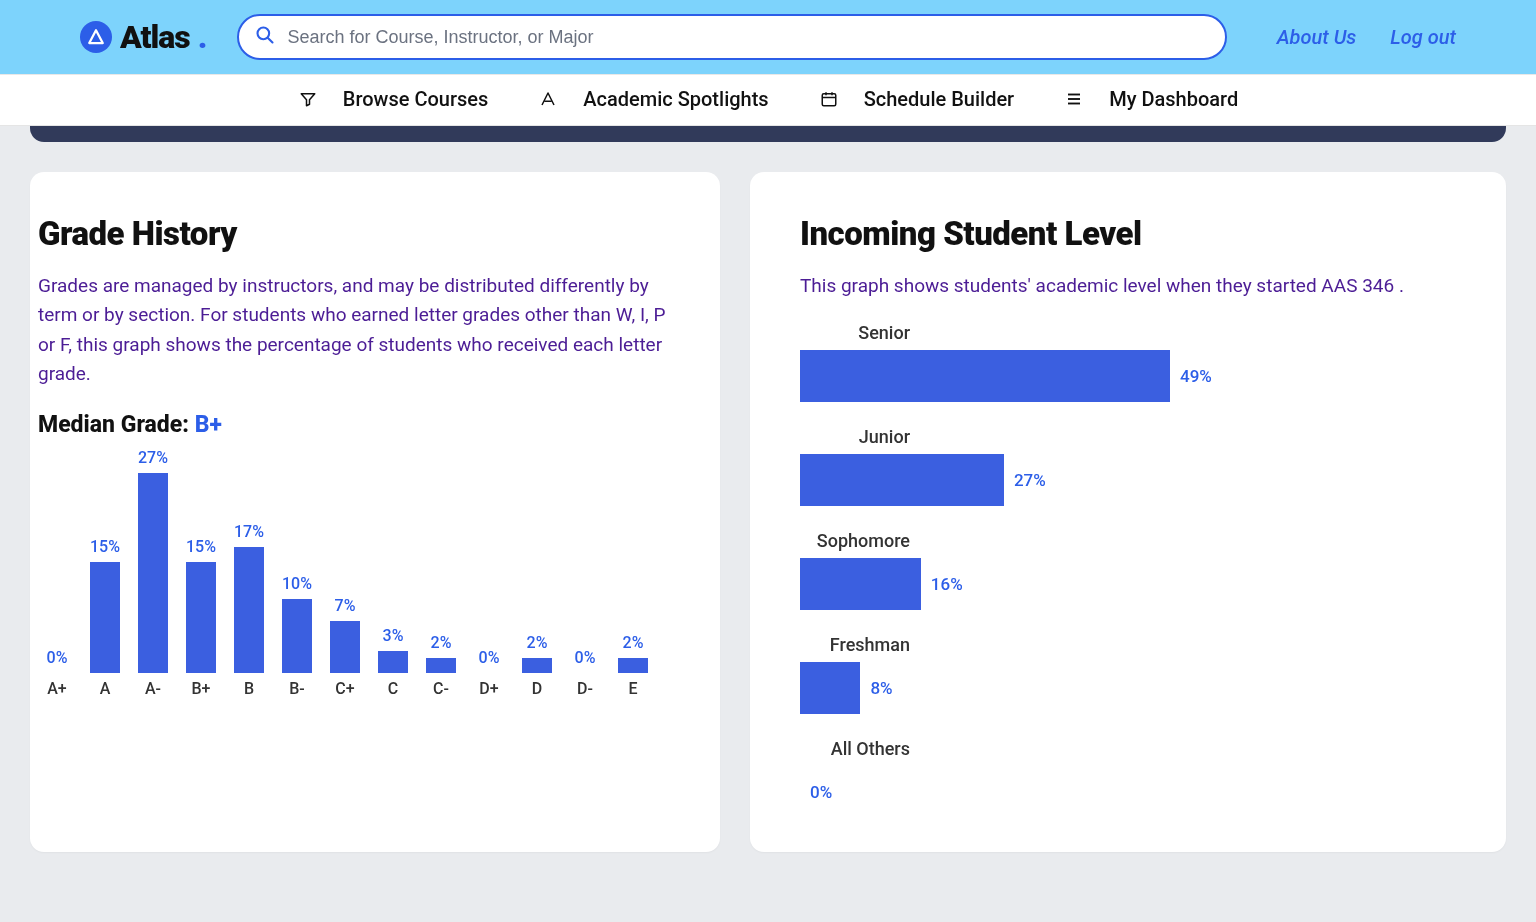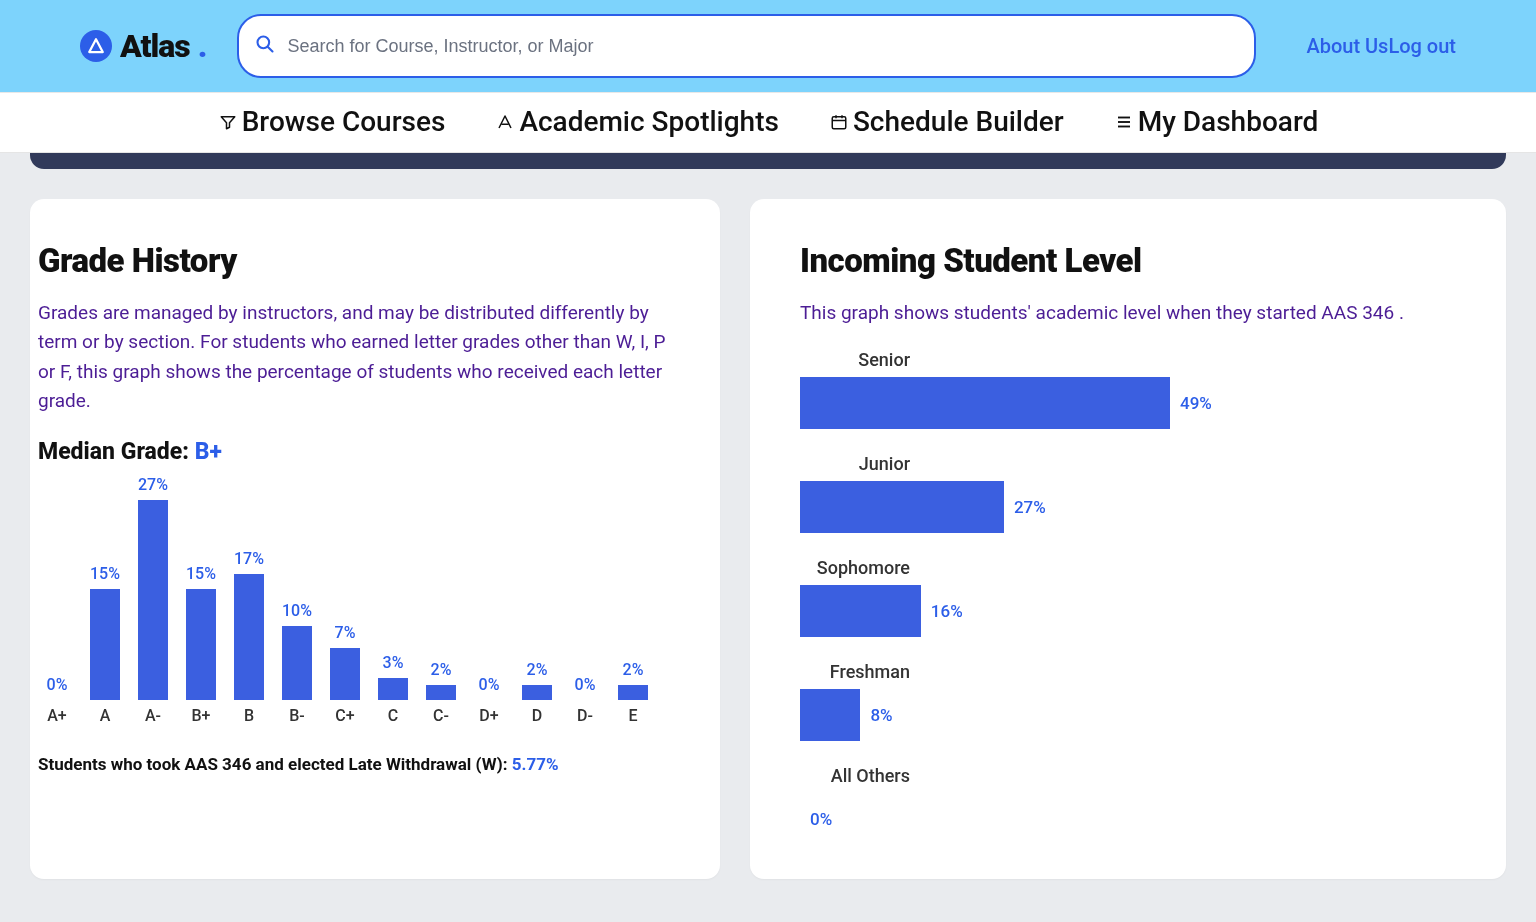--- a/index.html
+++ b/index.html
@@ -22,33 +22,33 @@
   .logo-circle {
     width: 32px; height: 32px; border-radius: 50%; background: #2c5ee8;
     display: inline-flex; align-items: center; justify-content: center;
   }
   .logo-text { font-weight: 900; font-size: 32px; letter-spacing: -1px; }
   .logo-dot { color: #2c5ee8; font-weight: 900; font-size: 32px; }
   .search-wrap {
     flex: 1; position: relative;
   }
   .search-input {
-    width: 100%; height: 64px; border: 2px solid #2c5ee8; border-radius: 24px;
+    width: 100%; height: 46px; border: 2px solid #2c5ee8; border-radius: 24px;
     padding: 0 18px 0 48px; font-size: 18px; color: #333; outline: none;
   }
   .search-input::placeholder { color: #6b7280; }
   .search-icon-pos { position:absolute; left:18px; top:50%; transform:translateY(-50%); color:#2c5ee8; }
-  .top-links { display:flex; padding-left:20px;}
+  .top-links { display:flex; gap:34px; padding-left:20px;font-style:italic;}
   .top-link { color:#2c5ee8; font-size:20px; text-decoration:none; font-weight:500; cursor:pointer;}
   
   .header-nav {
     background:#fff; display:flex; justify-content:center; gap:50px;
     padding:12px 0 14px 0; border-bottom:1px solid #e5e5e5;
   }
-  .nav-item { display:flex; align-items:center; gap:4px; font-size:28px; font-weight:500; cursor:pointer;}
+  .nav-item { display:flex; align-items:center; gap:25px; font-size:20px; font-weight:500; cursor:pointer;}
   .nav-icon { width:20px; height:20px; display:inline-flex; align-items:center; justify-content:center;}
   .banner-strip {
     margin: 0 30px; height:16px; background:#313a5a; border-radius:0 0 14px 14px;
   }
   
   .cards-row { display:flex; gap:30px; padding:30px; align-items:stretch; }
   .card {
     background:#fff; border-radius:14px; padding:42px 50px 34px 50px;
     box-shadow:0 1px 2px rgba(0,0,0,0.04);
     flex:1; min-width:0;
@@ -217,23 +217,20 @@
           <div class="vbar" style="height: 0px;"></div>
           <div class="vlabel-bot">D-</div>
         </div>
         <div class="vcol">
           <div class="vlabel-top">2%</div>
           <div class="vbar" style="height: 14.8148px;"></div>
           <div class="vlabel-bot">E</div>
         </div>
       </div>
     <div class="foot-stats">
-      <div>
-        <span>Students who took AAS 346 and elected Late Withdrawal (W): </span><span class="val">5.77%</span>
-      </div>
     </div>
   </div>
 
   <div class="card card-right">
     <div class="card-title">Incoming Student Level</div>
     <div class="card-desc">This graph shows students' academic level when they started AAS 346 .</div>
     <div class="hchart" id="hchart">
         <div class="hrow">
           <div class="hlabel">Senior</div>
           <div class="hbar-wrap">

